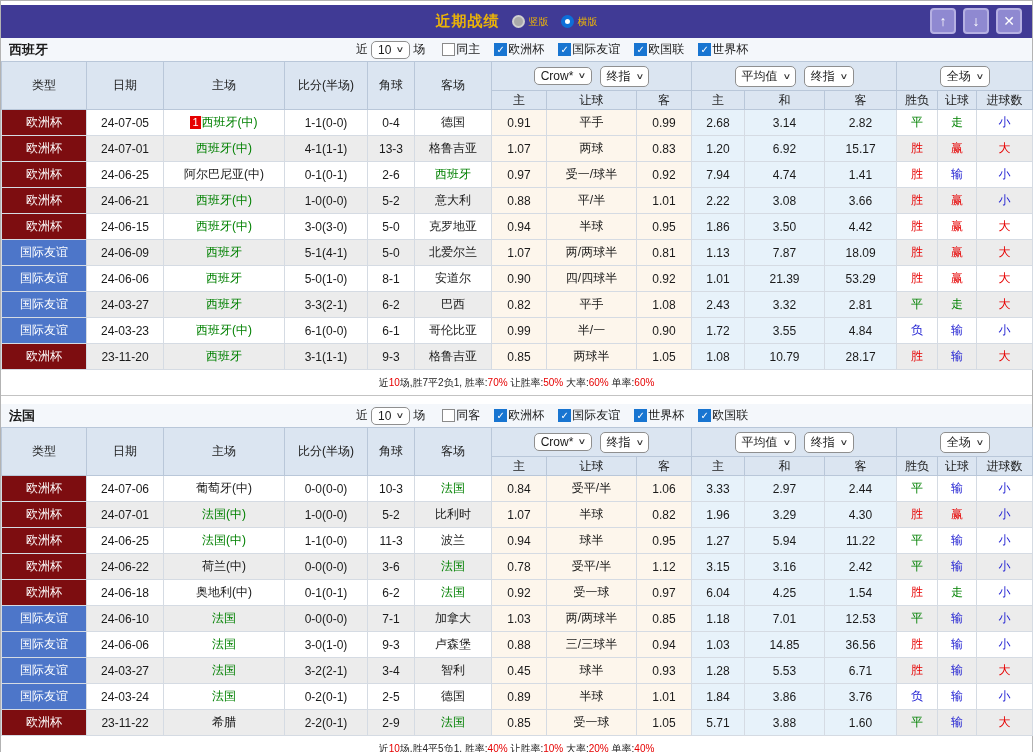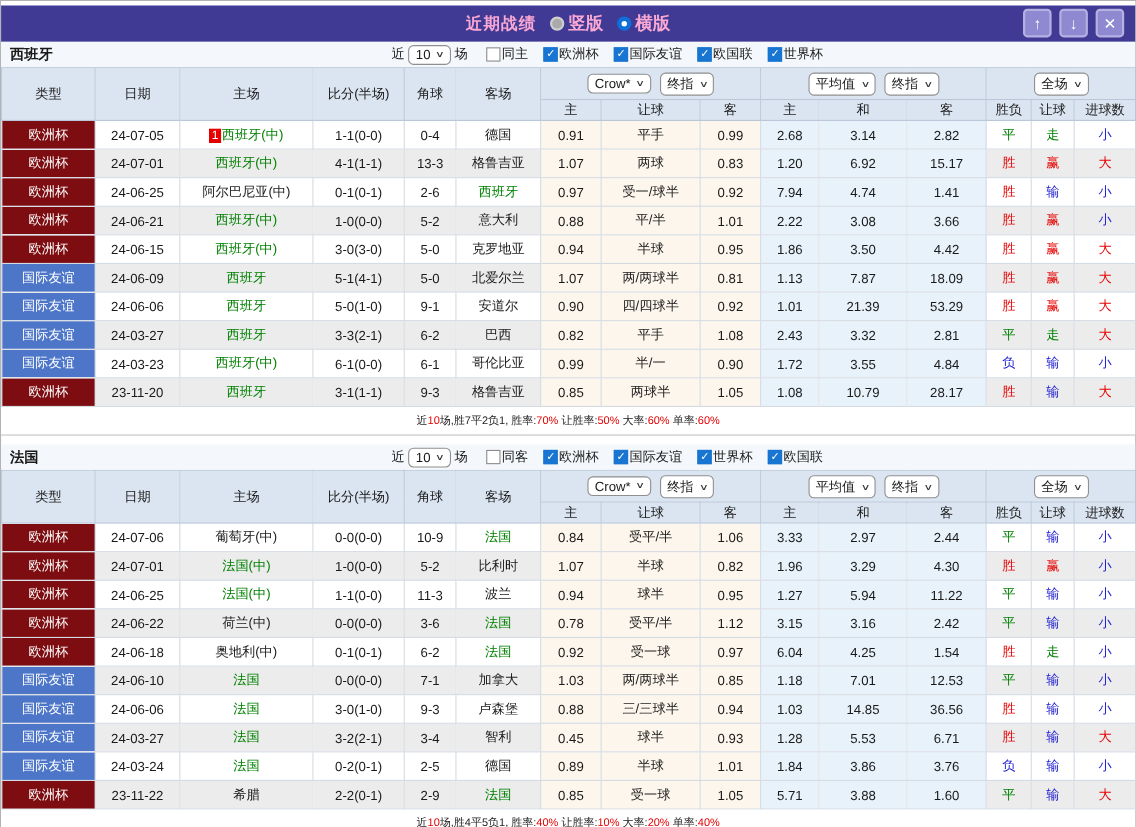--- a/index.html
+++ b/index.html
@@ -1,21 +1,21 @@
 <!DOCTYPE html>
 <html><head>
 <meta charset="utf-8">
 <style>
   html,body{margin:0;padding:0;background:#fff;font-family:"Liberation Sans","DejaVu Sans",sans-serif;}
   .wrap{width:1031px;border:1px solid #b3b3b3;background:#fff;}
   .topstrip{height:4px;background:#fff;}
   .titlebar{height:33px;background:#403a95;position:relative;display:flex;align-items:center;justify-content:center;}
-  .title-group{display:flex;align-items:center;gap:12px;color:#f9a8d4;}
+  .title-group{display:flex;align-items:center;gap:12px;color:#eab308;}
   .title{font-size:15px;font-weight:bold;letter-spacing:1px;}
-  .radio-group{display:flex;align-items:center;gap:4px;font-size:16px;cursor:pointer;font-weight:bold;}
+  .radio-group{display:flex;align-items:center;gap:4px;font-size:10px;cursor:pointer;}
   .radio{width:13px;height:13px;border-radius:50%;box-sizing:border-box;}
   .radio.gray{background:#aaa;border:2px solid #cfcfcf;}
   .radio.blue{background:#fff;border:4px solid #0e6fd8;}
   .win-btns{position:absolute;right:10px;top:3px;display:flex;gap:7px;}
   .wbtn{width:26px;height:26px;background:#8f89d1;border:2px solid #b5b0e2;border-radius:4px;color:#fff;
         font-size:14px;font-weight:bold;display:flex;align-items:center;justify-content:center;box-sizing:border-box;cursor:pointer;}
   .filter-row{position:relative;height:23px;background:#f4f7fb;}
   .team{position:absolute;left:8px;top:0;line-height:23px;font-size:13px;font-weight:bold;color:#1a1a1a;}
   .filters{position:absolute;left:352px;top:0;height:23px;display:flex;align-items:center;font-size:12px;color:#1a1a1a;}
   .flbl{margin:0 3px;}
@@ -273,21 +273,21 @@
               <td class="lblue">18.09</td>
               <td class="stripe"><span class="c-r">胜</span></td>
               <td class="stripe"><span class="c-r">赢</span></td>
               <td class="stripe"><span class="c-r">大</span></td>
             </tr>
             <tr>
               <td class="t-type type-friendly">国际友谊</td>
               <td class="stripe">24-06-06</td>
               <td class="stripe"><span class="hl">西班牙</span></td>
               <td class="stripe t-score">5-0(1-0)</td>
-              <td class="stripe">9-1</td>
+              <td class="stripe">8-1</td>
               <td class="stripe"><span>安道尔</span></td>
               <td class="cream">0.90</td>
               <td class="cream">四/四球半</td>
               <td class="cream">0.92</td>
               <td class="lblue">1.01</td>
               <td class="lblue">21.39</td>
               <td class="lblue">53.29</td>
               <td class="stripe"><span class="c-r">胜</span></td>
               <td class="stripe"><span class="c-r">赢</span></td>
               <td class="stripe"><span class="c-r">大</span></td>
@@ -441,21 +441,21 @@
           <th>让球</th>
           <th>进球数</th>
         </tr>
       </thead>
       <tbody>
             <tr>
               <td class="t-type type-cup">欧洲杯</td>
               <td class="stripe">24-07-06</td>
               <td class="stripe"><span>葡萄牙(中)</span></td>
               <td class="stripe t-score">0-0(0-0)</td>
-              <td class="stripe">10-9</td>
+              <td class="stripe">10-3</td>
               <td class="stripe"><span class="hl">法国</span></td>
               <td class="cream">0.84</td>
               <td class="cream">受平/半</td>
               <td class="cream">1.06</td>
               <td class="lblue">3.33</td>
               <td class="lblue">2.97</td>
               <td class="lblue">2.44</td>
               <td class="stripe"><span class="c-g">平</span></td>
               <td class="stripe"><span class="c-b">输</span></td>
               <td class="stripe"><span class="c-b">小</span></td>

